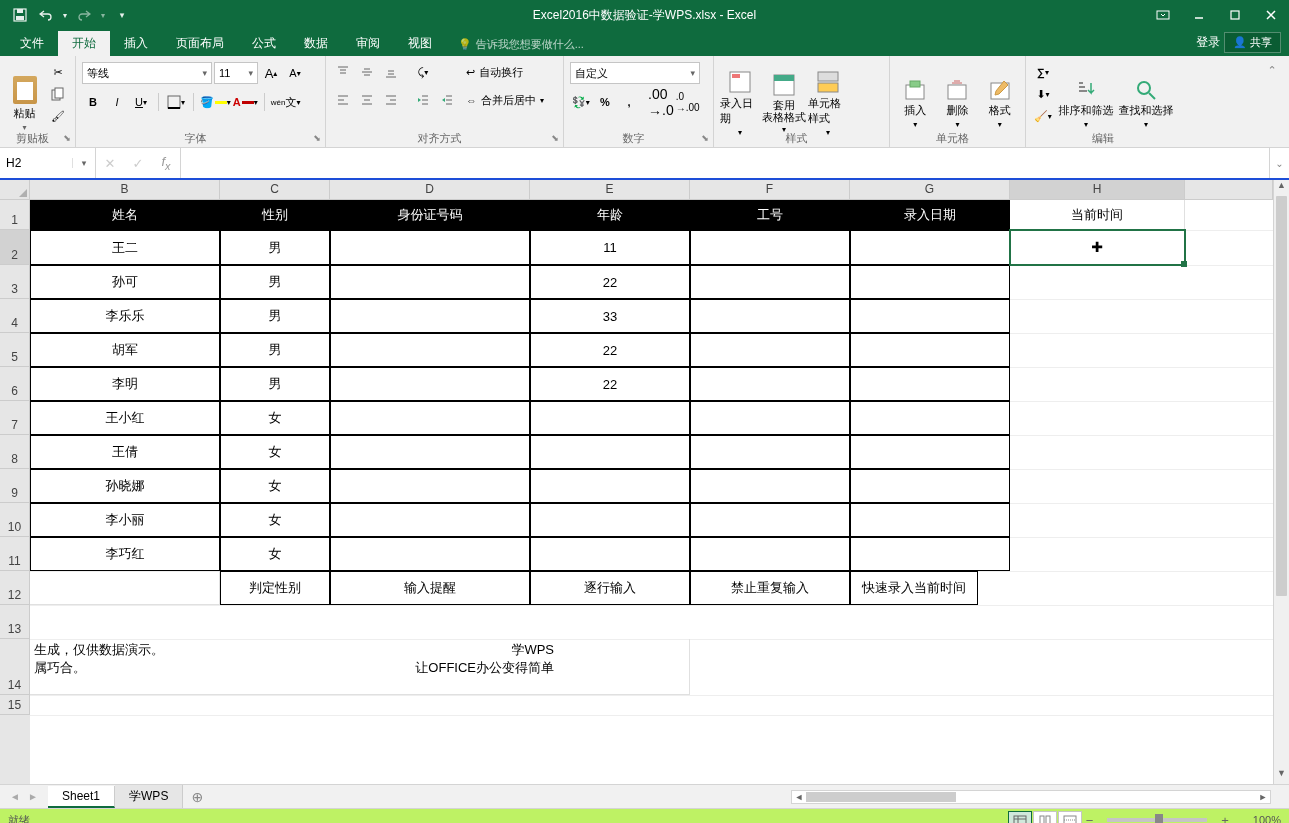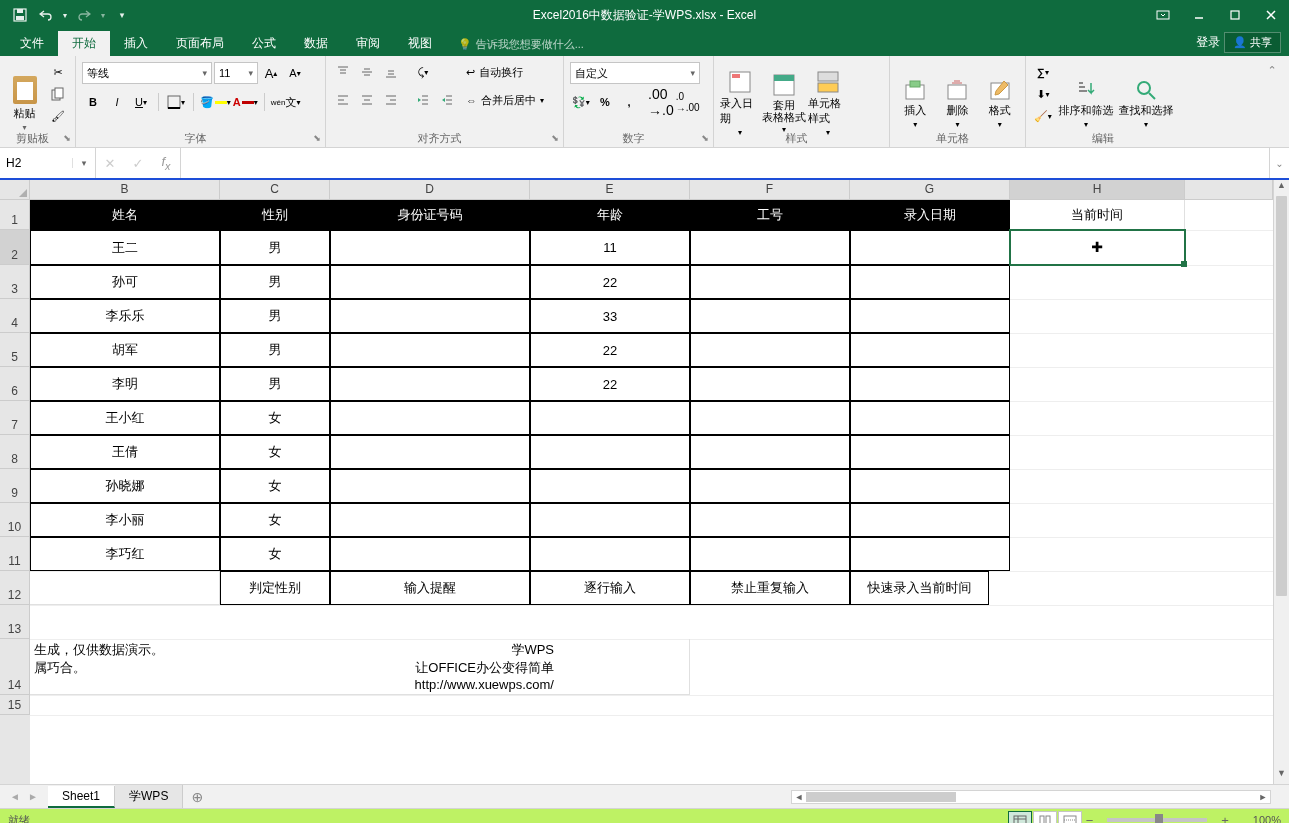--- a/index.html
+++ b/index.html
@@ -561,32 +561,29 @@
       <div class="cell tcell" style="left: 190px; top: 337px; width: 110px; height: 34px;">女</div>
       <div class="cell tcell" style="left: 300px; top: 337px; width: 200px; height: 34px;"></div>
       <div class="cell tcell" style="left: 500px; top: 337px; width: 160px; height: 34px;"></div>
       <div class="cell tcell" style="left: 660px; top: 337px; width: 160px; height: 34px;"></div>
       <div class="cell tcell" style="left: 820px; top: 337px; width: 160px; height: 34px;"></div>
       <div class="cell " style="left: 0px; top: 371px; width: 190px; height: 34px;"></div>
       <div class="cell tcell" style="left: 190px; top: 371px; width: 110px; height: 34px;">判定性别</div>
       <div class="cell tcell" style="left: 300px; top: 371px; width: 200px; height: 34px;">输入提醒</div>
       <div class="cell tcell" style="left: 500px; top: 371px; width: 160px; height: 34px;">逐行输入</div>
       <div class="cell tcell" style="left: 660px; top: 371px; width: 160px; height: 34px;">禁止重复输入</div>
-      <div class="cell tcell" style="left: 820px; top: 371px; width: 139px; height: 34px;">快速录入当前时间</div>
+      <div class="cell tcell" style="left: 820px; top: 371px; width: 128px; height: 34px;">快速录入当前时间</div>
       <div class="cell" style="left: 0px; top: 439px; width: 660px; height: 56px; display: block; padding: 2px 4px;">
         <div style="display:flex;justify-content:space-between;width:520px">
           <span class="footnote">生成，仅供数据演示。</span>
           <span class="footnote" style="margin-left:auto">学WPS</span>
         </div>
         <div style="display:flex;justify-content:space-between;width:520px">
           <span class="footnote">属巧合。</span>
           <span class="footnote" style="margin-left:auto">让OFFICE办公变得简单</span>
-        </div>
-        <div style="display:flex;justify-content:flex-end;width:520px">
-          <span class="footnote">http://www.xuewps.com/</span>
         </div>
       </div>
       <div class="cell sel-cell" style="left: 980px; top: 30px; width: 175px; height: 35px;">
         <div class="sel-handle"></div>
         <div style="position: absolute; left: 50%; top: 50%; transform: translate(-50%, -50%); font-size: 14px; color: rgb(0, 0, 0);">✚</div>
       </div>
       <div style="position: absolute; left: 0px; right: 0px; top: 30px; height: 0px; border-top: 1px solid rgb(238, 238, 238); z-index: -1;"></div>
       <div style="position: absolute; left: 0px; right: 0px; top: 65px; height: 0px; border-top: 1px solid rgb(238, 238, 238); z-index: -1;"></div>
       <div style="position: absolute; left: 0px; right: 0px; top: 99px; height: 0px; border-top: 1px solid rgb(238, 238, 238); z-index: -1;"></div>
       <div style="position: absolute; left: 0px; right: 0px; top: 133px; height: 0px; border-top: 1px solid rgb(238, 238, 238); z-index: -1;"></div>

